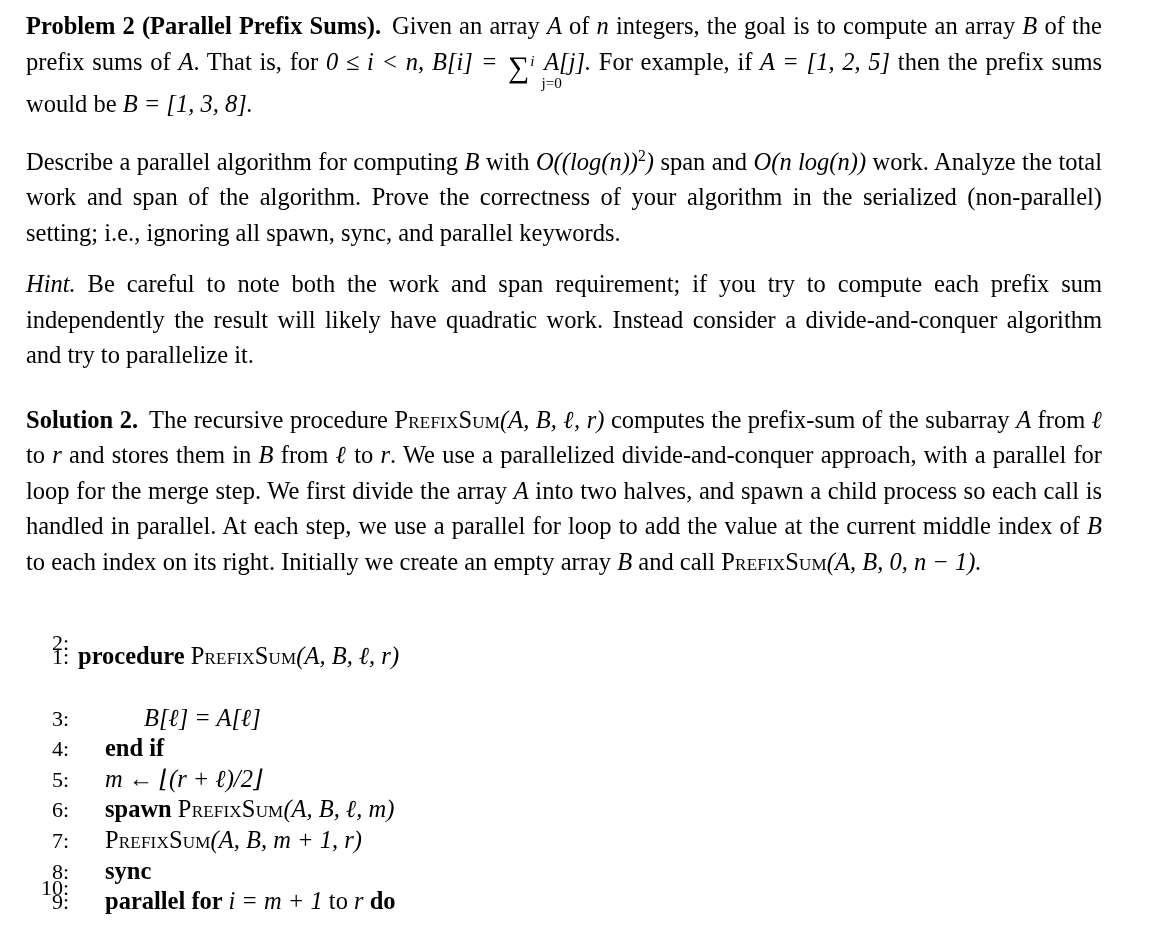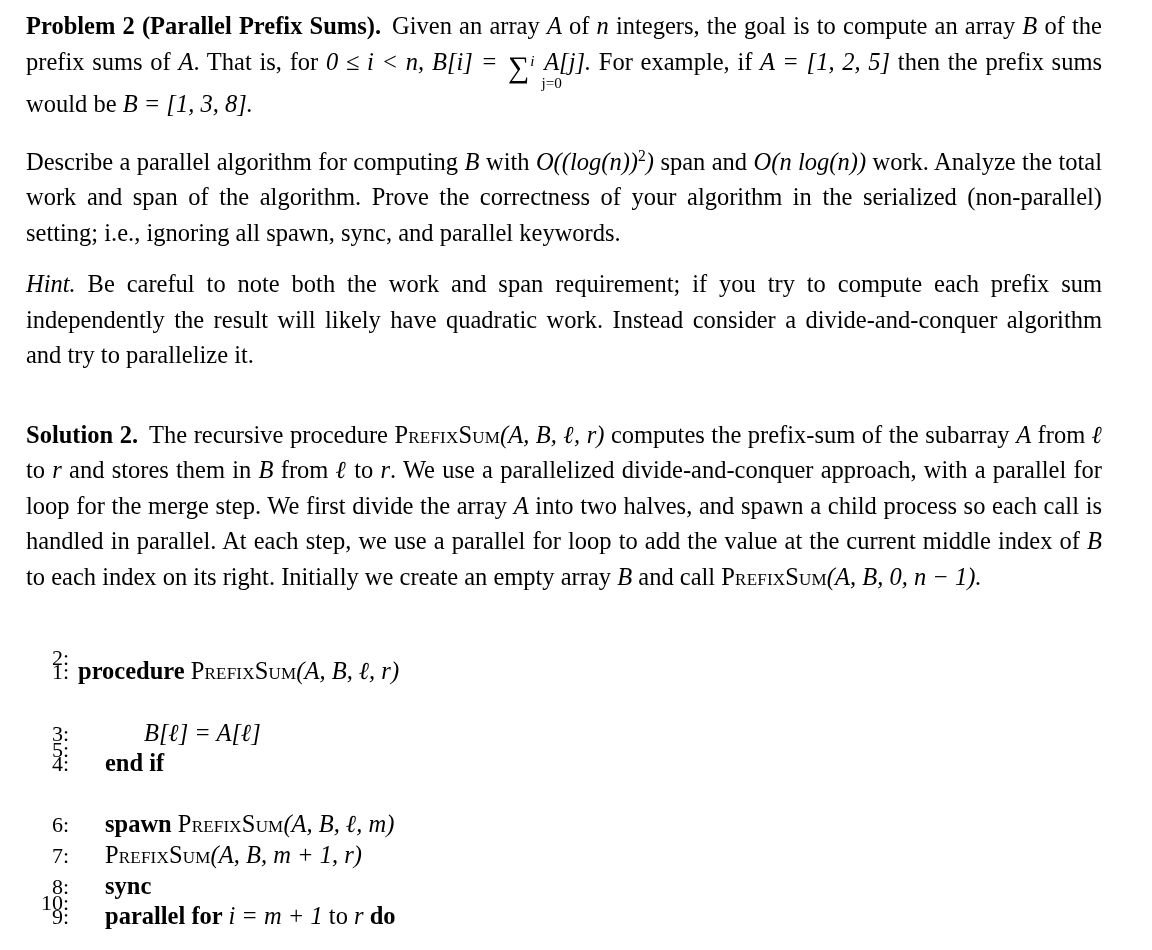--- a/index.html
+++ b/index.html
@@ -33,21 +33,21 @@
 
   
   .para {
     font-size: 24.5px;
     line-height: 35.5px;
     text-align: justify;
     text-justify: inter-word;
     margin: 0 0 16px 0;
     hyphens: manual;
   }
-  .para-gap-large { margin-bottom: 44px; }
+  .para-gap-large { margin-bottom: 29px; }
 
   .lead {
     font-weight: bold;
   }
   .lead-gap { display: inline-block; width: 11px; }
 
   .ital { font-style: italic; }
 
   
   .m {
@@ -157,20 +157,21 @@
         <div class="algo-line">
           <span class="algo-num">3:</span>
           <span class="algo-body ind2"><span class="m">B[ℓ] = A[ℓ]</span></span>
         </div>
         <div class="algo-line">
           <span class="algo-num">4:</span>
           <span class="algo-body ind1"><span class="kw">end if</span></span>
         </div>
         <div class="algo-line">
           <span class="algo-num">5:</span>
+          <span class="algo-body ind1"><span class="m">m ← ⌊(r + ℓ)/2⌋</span></span>
         </div>
         <div class="algo-line">
           <span class="algo-num">6:</span>
           <span class="algo-body ind1"><span class="kw">spawn </span><span class="sc">PrefixSum</span><span class="m">(A, B, ℓ, m)</span></span>
         </div>
         <div class="algo-line">
           <span class="algo-num">7:</span>
           <span class="algo-body ind1"><span class="sc">PrefixSum</span><span class="m">(A, B, m + 1, r)</span></span>
         </div>
         <div class="algo-line">

